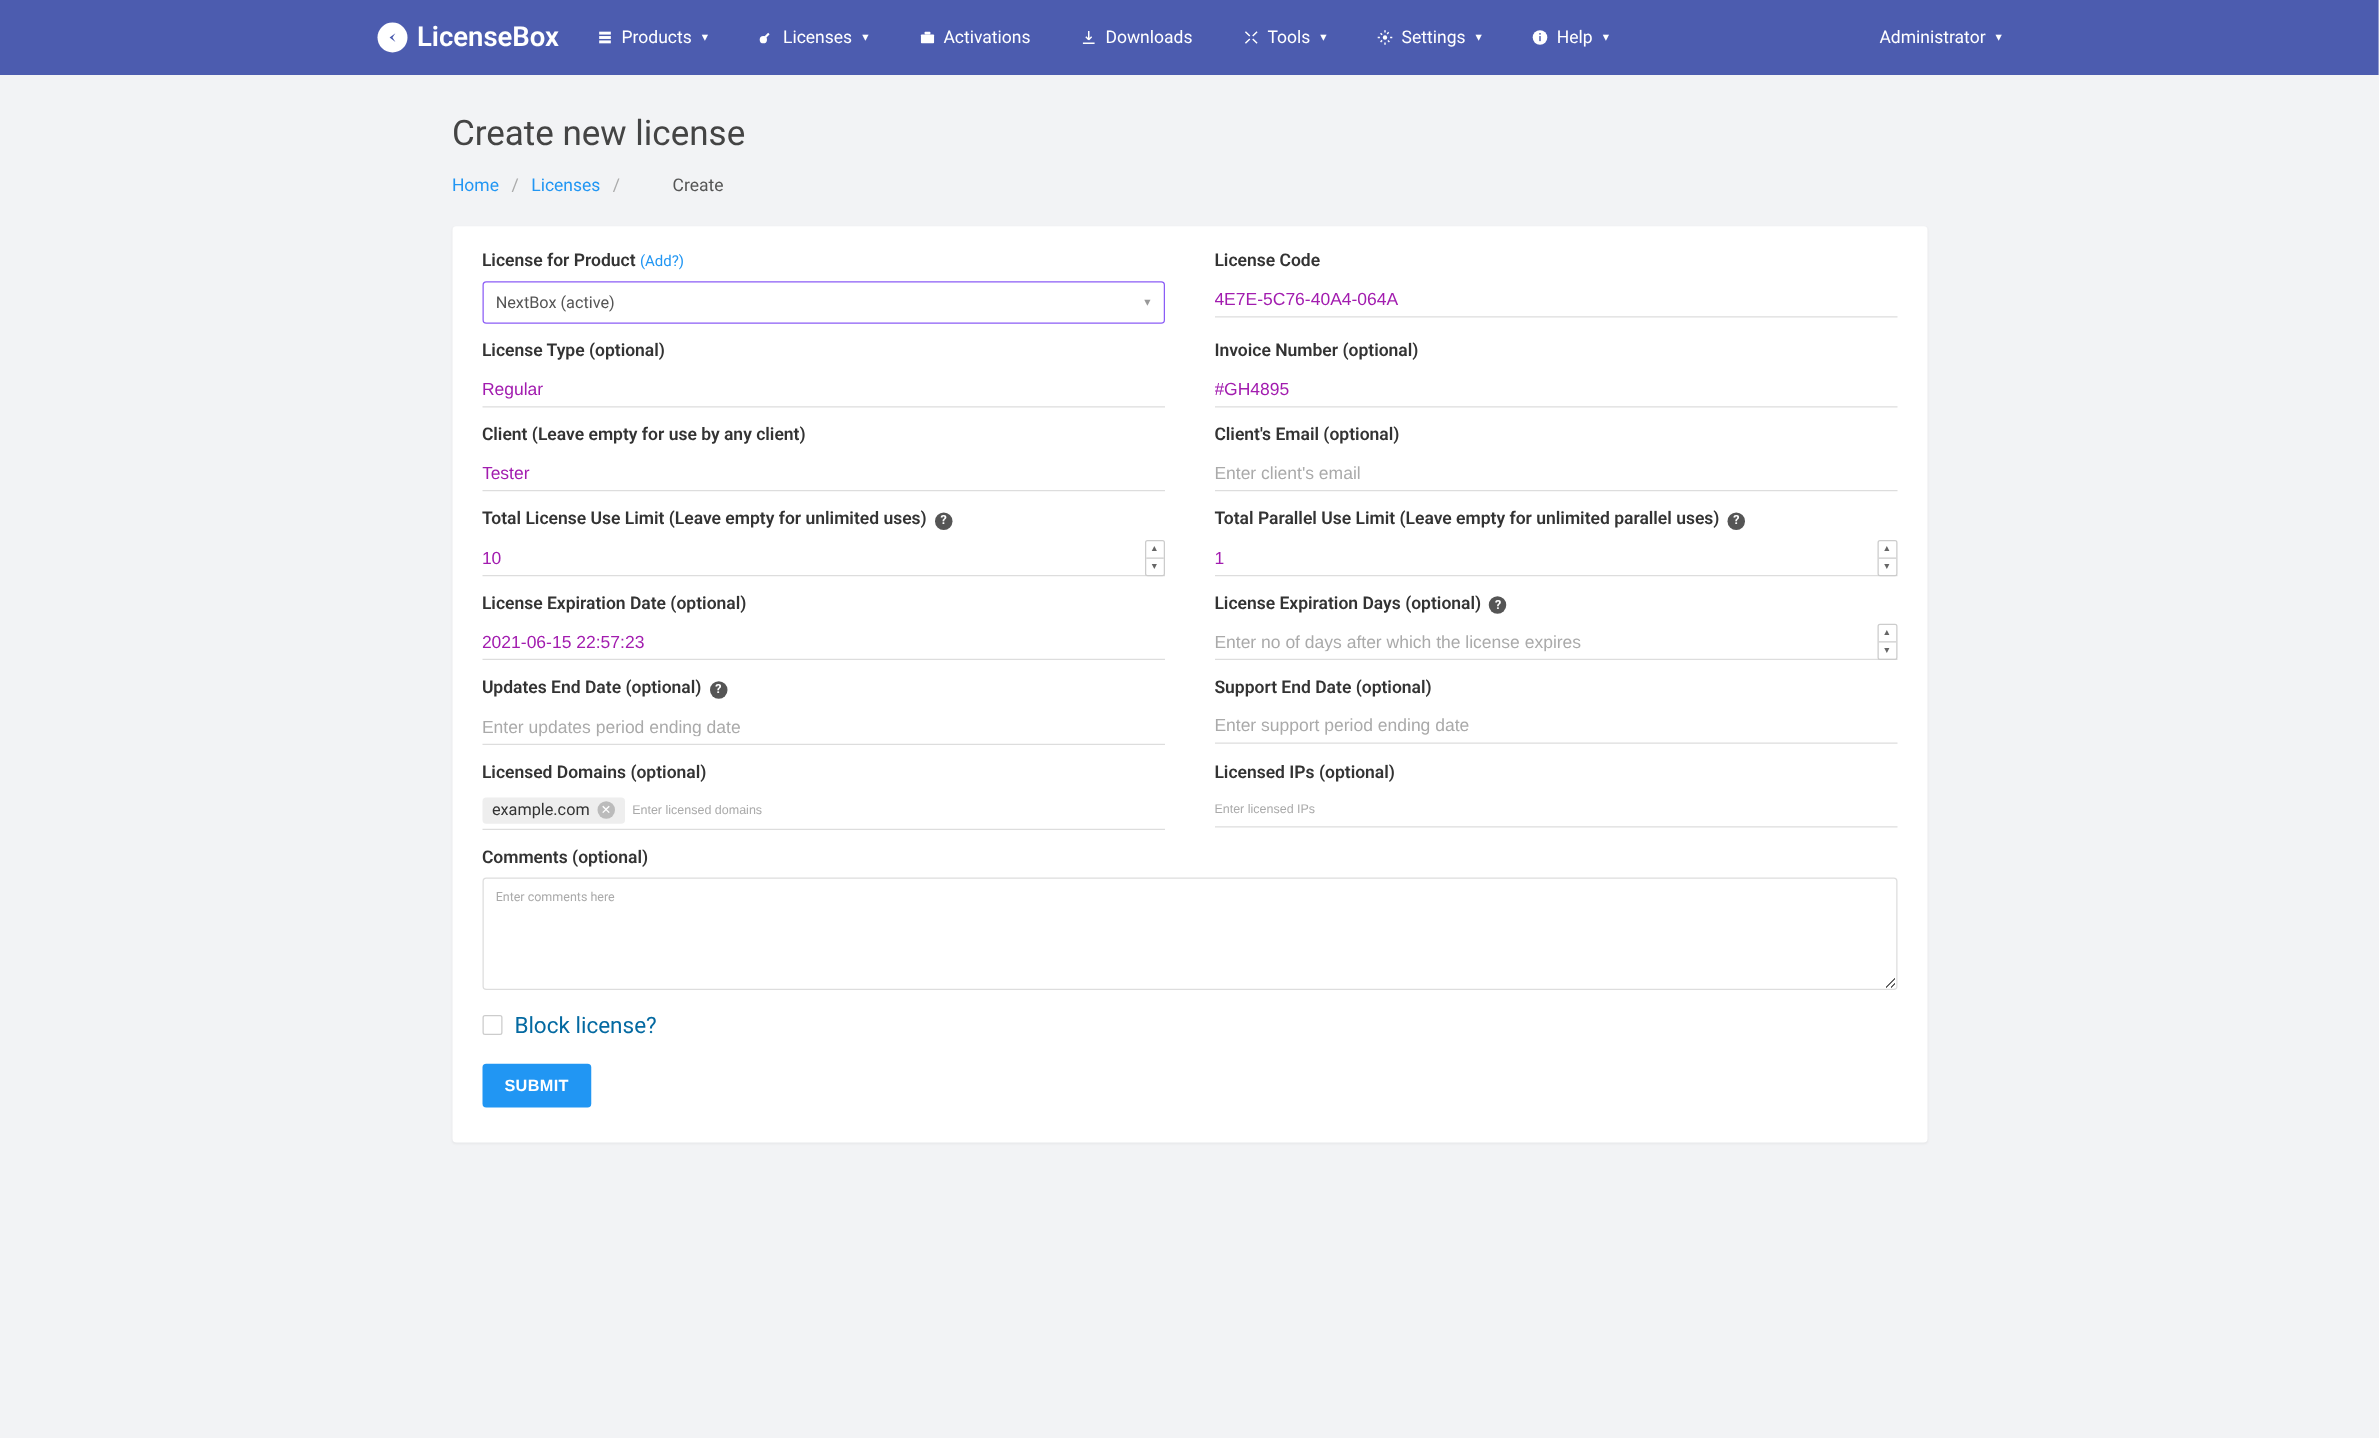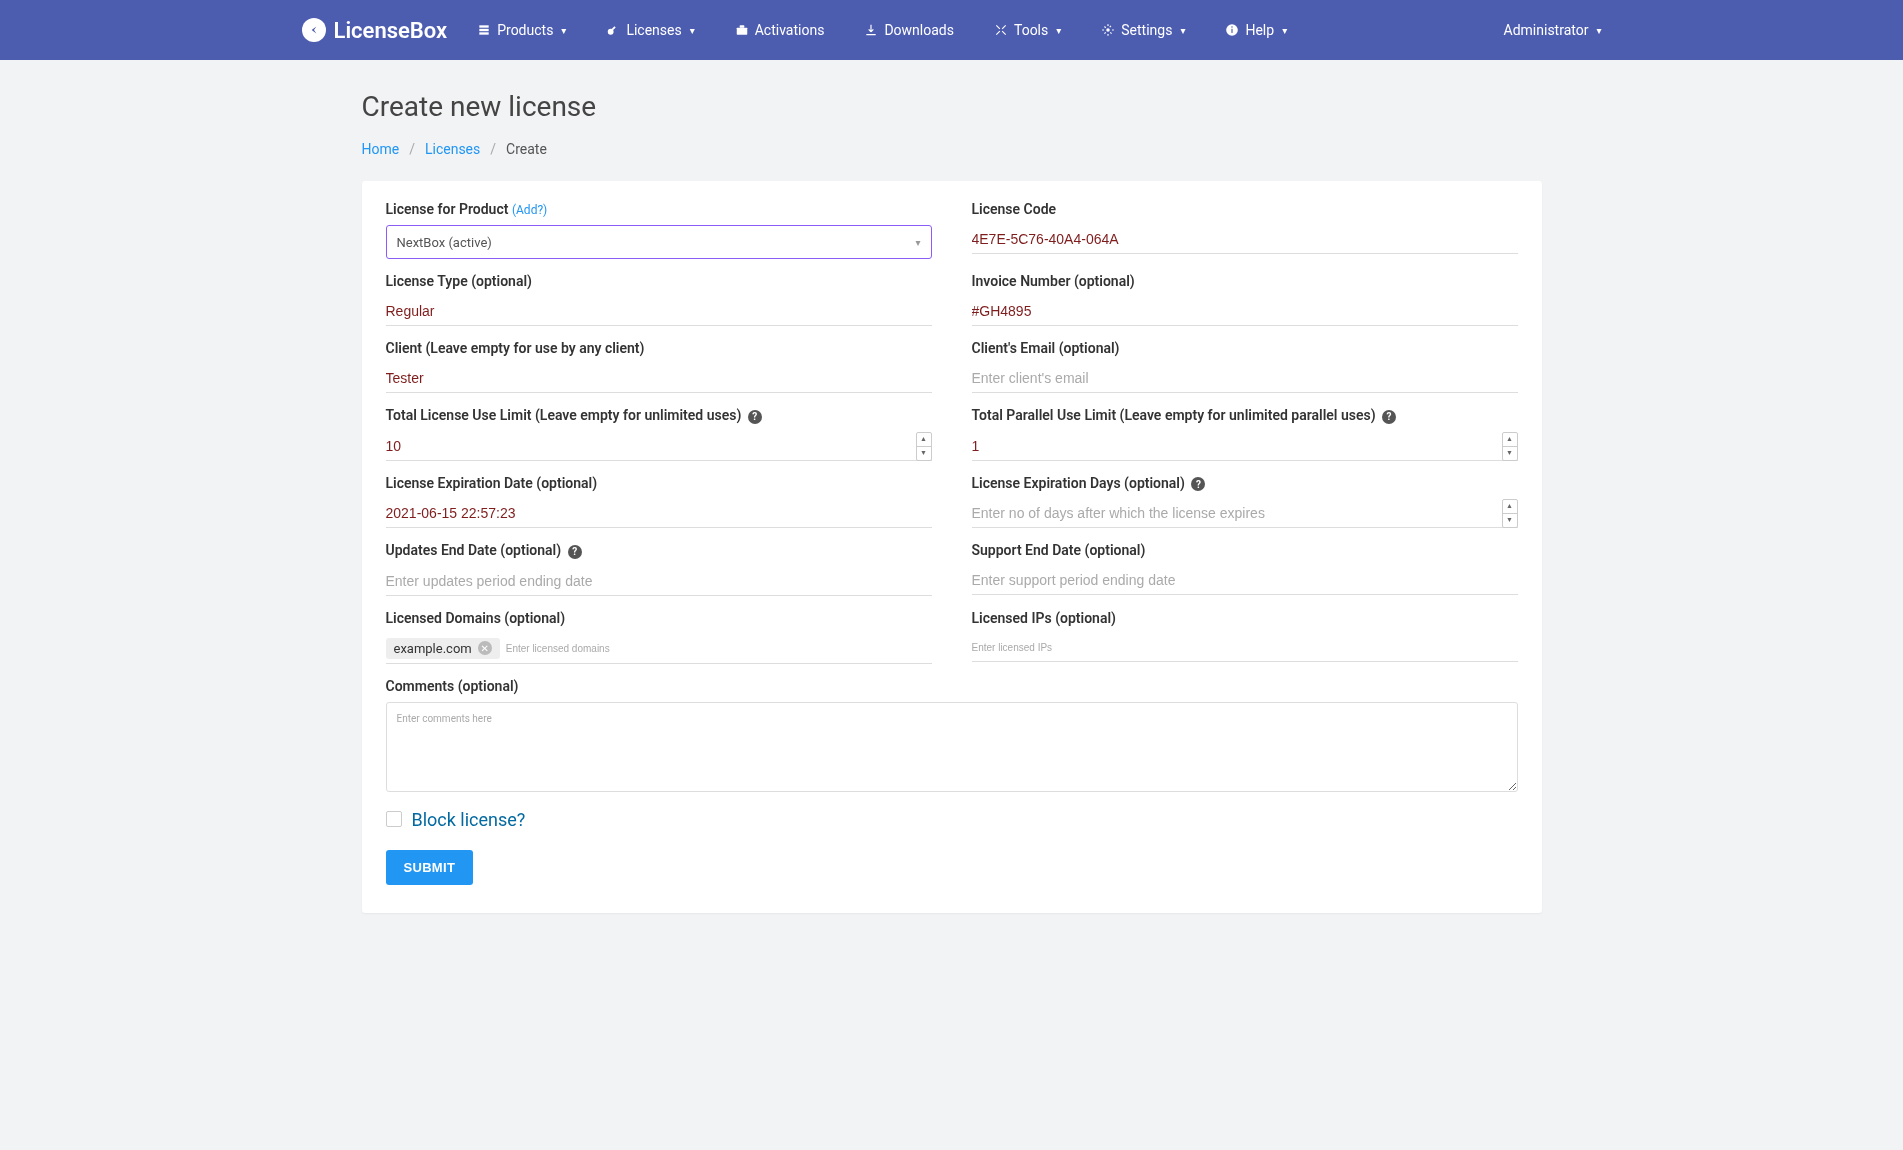--- a/index.html
+++ b/index.html
@@ -82,21 +82,21 @@
 }
 .breadcrumb {
   display: flex;
   align-items: center;
   gap: 10px;
   margin-bottom: 24px;
   font-size: 14px;
 }
 .breadcrumb a { color: #2196F3; text-decoration: none; cursor: pointer; }
 .breadcrumb .sep { color: #aaa; }
-.breadcrumb .current { color: #555; }
+.breadcrumb .current { color: #555; margin-left: 32px; }
 .card {
   background: #fff;
   border-radius: 3px;
   padding: 20px 24px 28px 24px;
   box-shadow: 0 1px 2px rgba(0,0,0,0.05);
 }
 .form-row {
   display: flex;
   gap: 40px;
 }
@@ -147,21 +147,21 @@
   justify-content: space-between;
   cursor: pointer;
 }
 .select-box .caret { color: #999; font-size: 10px; }
 .line-input {
   width: 100%;
   border: none;
   border-bottom: 1px solid #ddd;
   padding: 6px 0;
   font-size: 14px;
-  color: #7f1d1d;
+  color: #a21caf;
   background: transparent;
   outline: none;
 }
 .line-input::placeholder { color: #aaa; }
 .input-wrap { position: relative; }
 .spinner-btns {
   position: absolute;
   right: 0;
   top: 0;
   bottom: 0;

